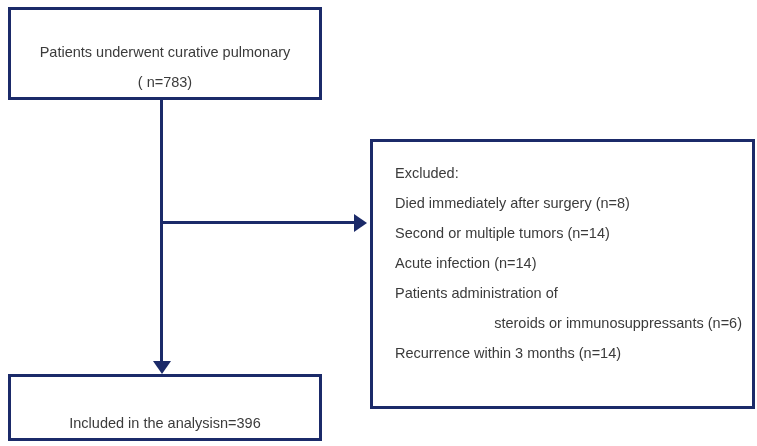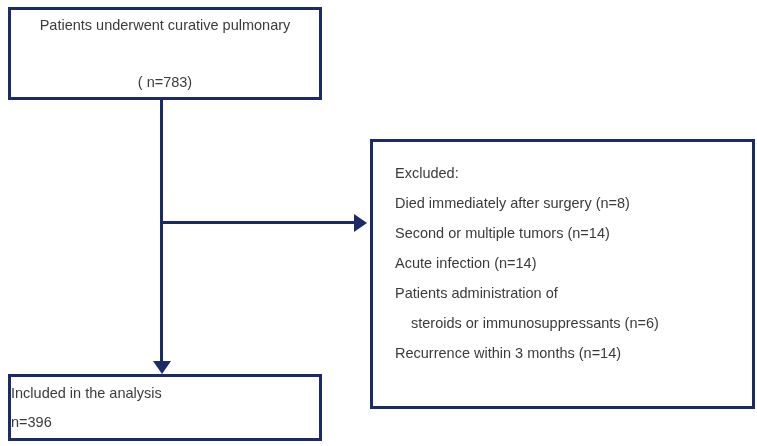--- a/index.html
+++ b/index.html
@@ -20,44 +20,44 @@
     border: 3px solid #1b2a69;
     background: #ffffff;
     font-size: 14.5px;
     color: #3b3b3b;
   }
   .box-top {
     left: 8px; top: 7px;
     width: 314px; height: 93px;
     display: flex;
     flex-direction: column;
-    justify-content: space-between;
+    justify-content: flex-end;
     align-items: center;
     text-align: center;
     line-height: 30px;
   }
   .box-bottom {
     left: 8px; top: 374px;
     width: 314px; height: 67px;
     display: flex;
-    flex-direction: column;
+    flex-direction: row;
     justify-content: center;
-    align-items: flex-start;
+    align-items: flex-end;
     text-align: center;
     line-height: 29px;
   }
   .box-excluded {
     left: 370px; top: 103px;
     width: 385px; height: 270px;
     padding: 16px 10px 0 22px;
     line-height: 30px;
     text-align: left;
     margin-top: 36px;
   }
-  .excluded-item.indent { padding-left: 16px; }
+  .excluded-item.indent { padding-left: 16px; text-align: right; }
   .arrow-line {
     position: absolute;
     background: #1b2a69;
   }
   .line-vertical {
     left: 160px; top: 100px;
     width: 3px; height: 263px;
   }
   .line-horizontal {
     left: 161px; top: 221px;

